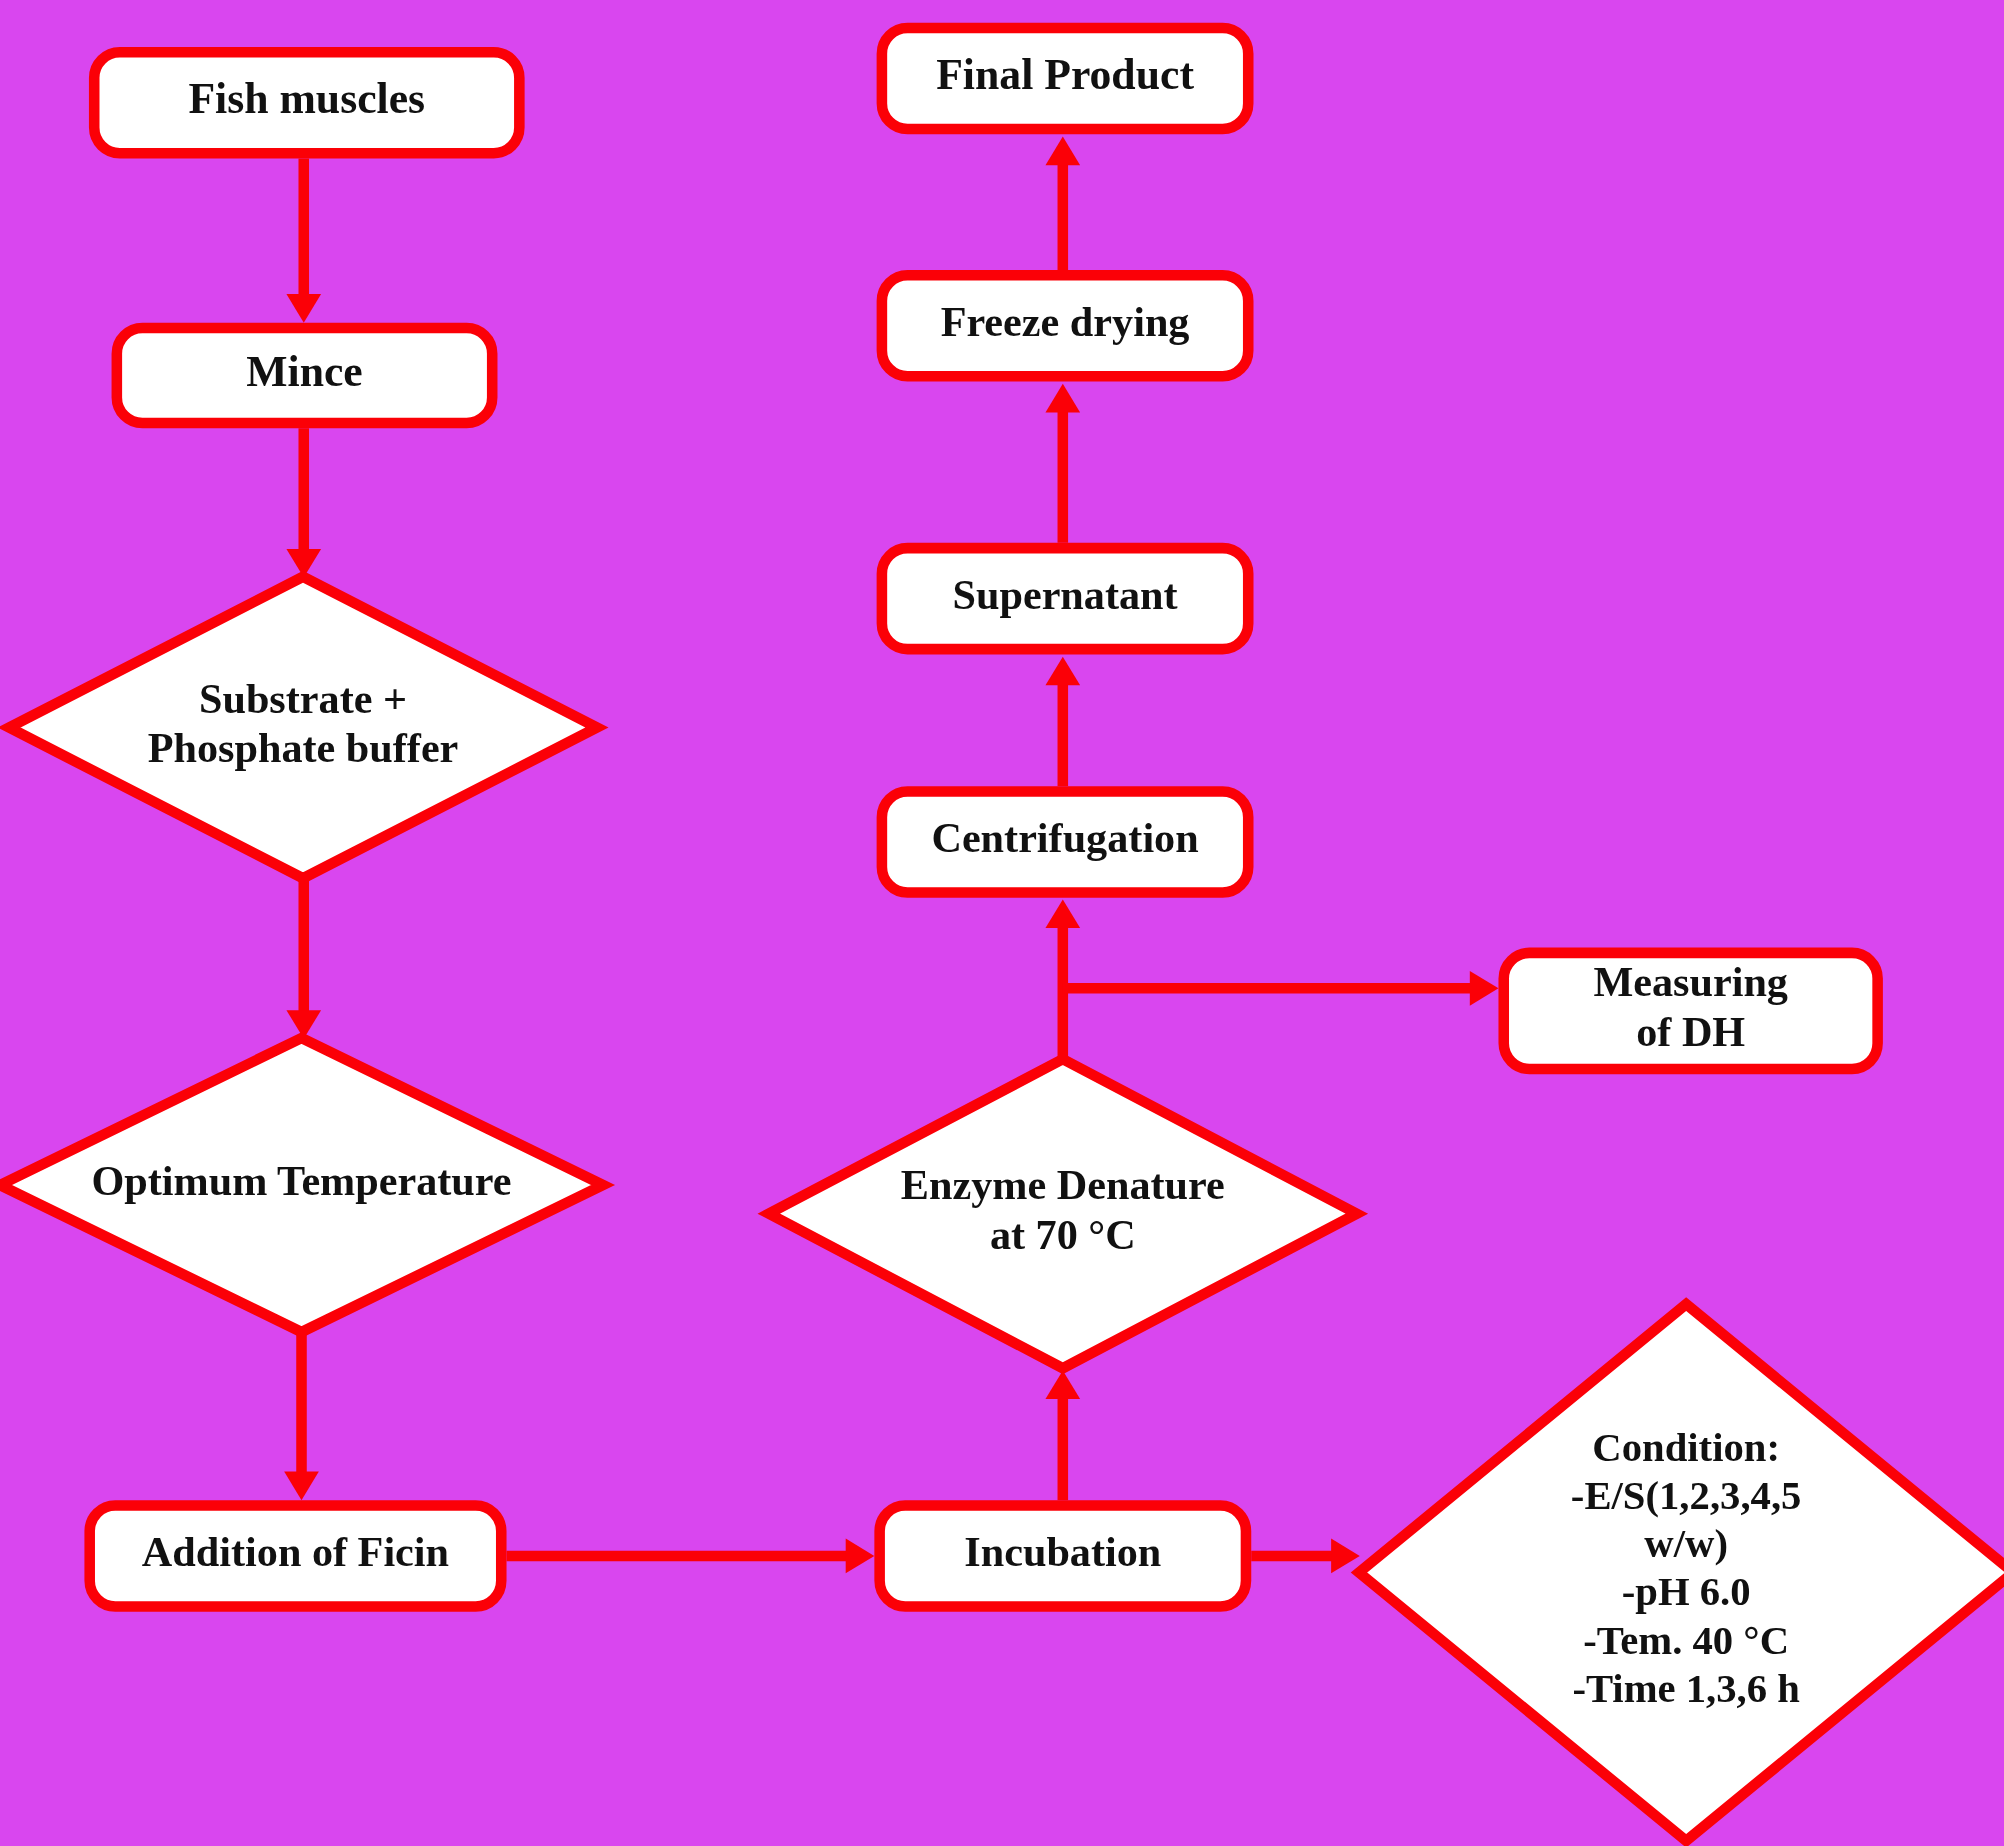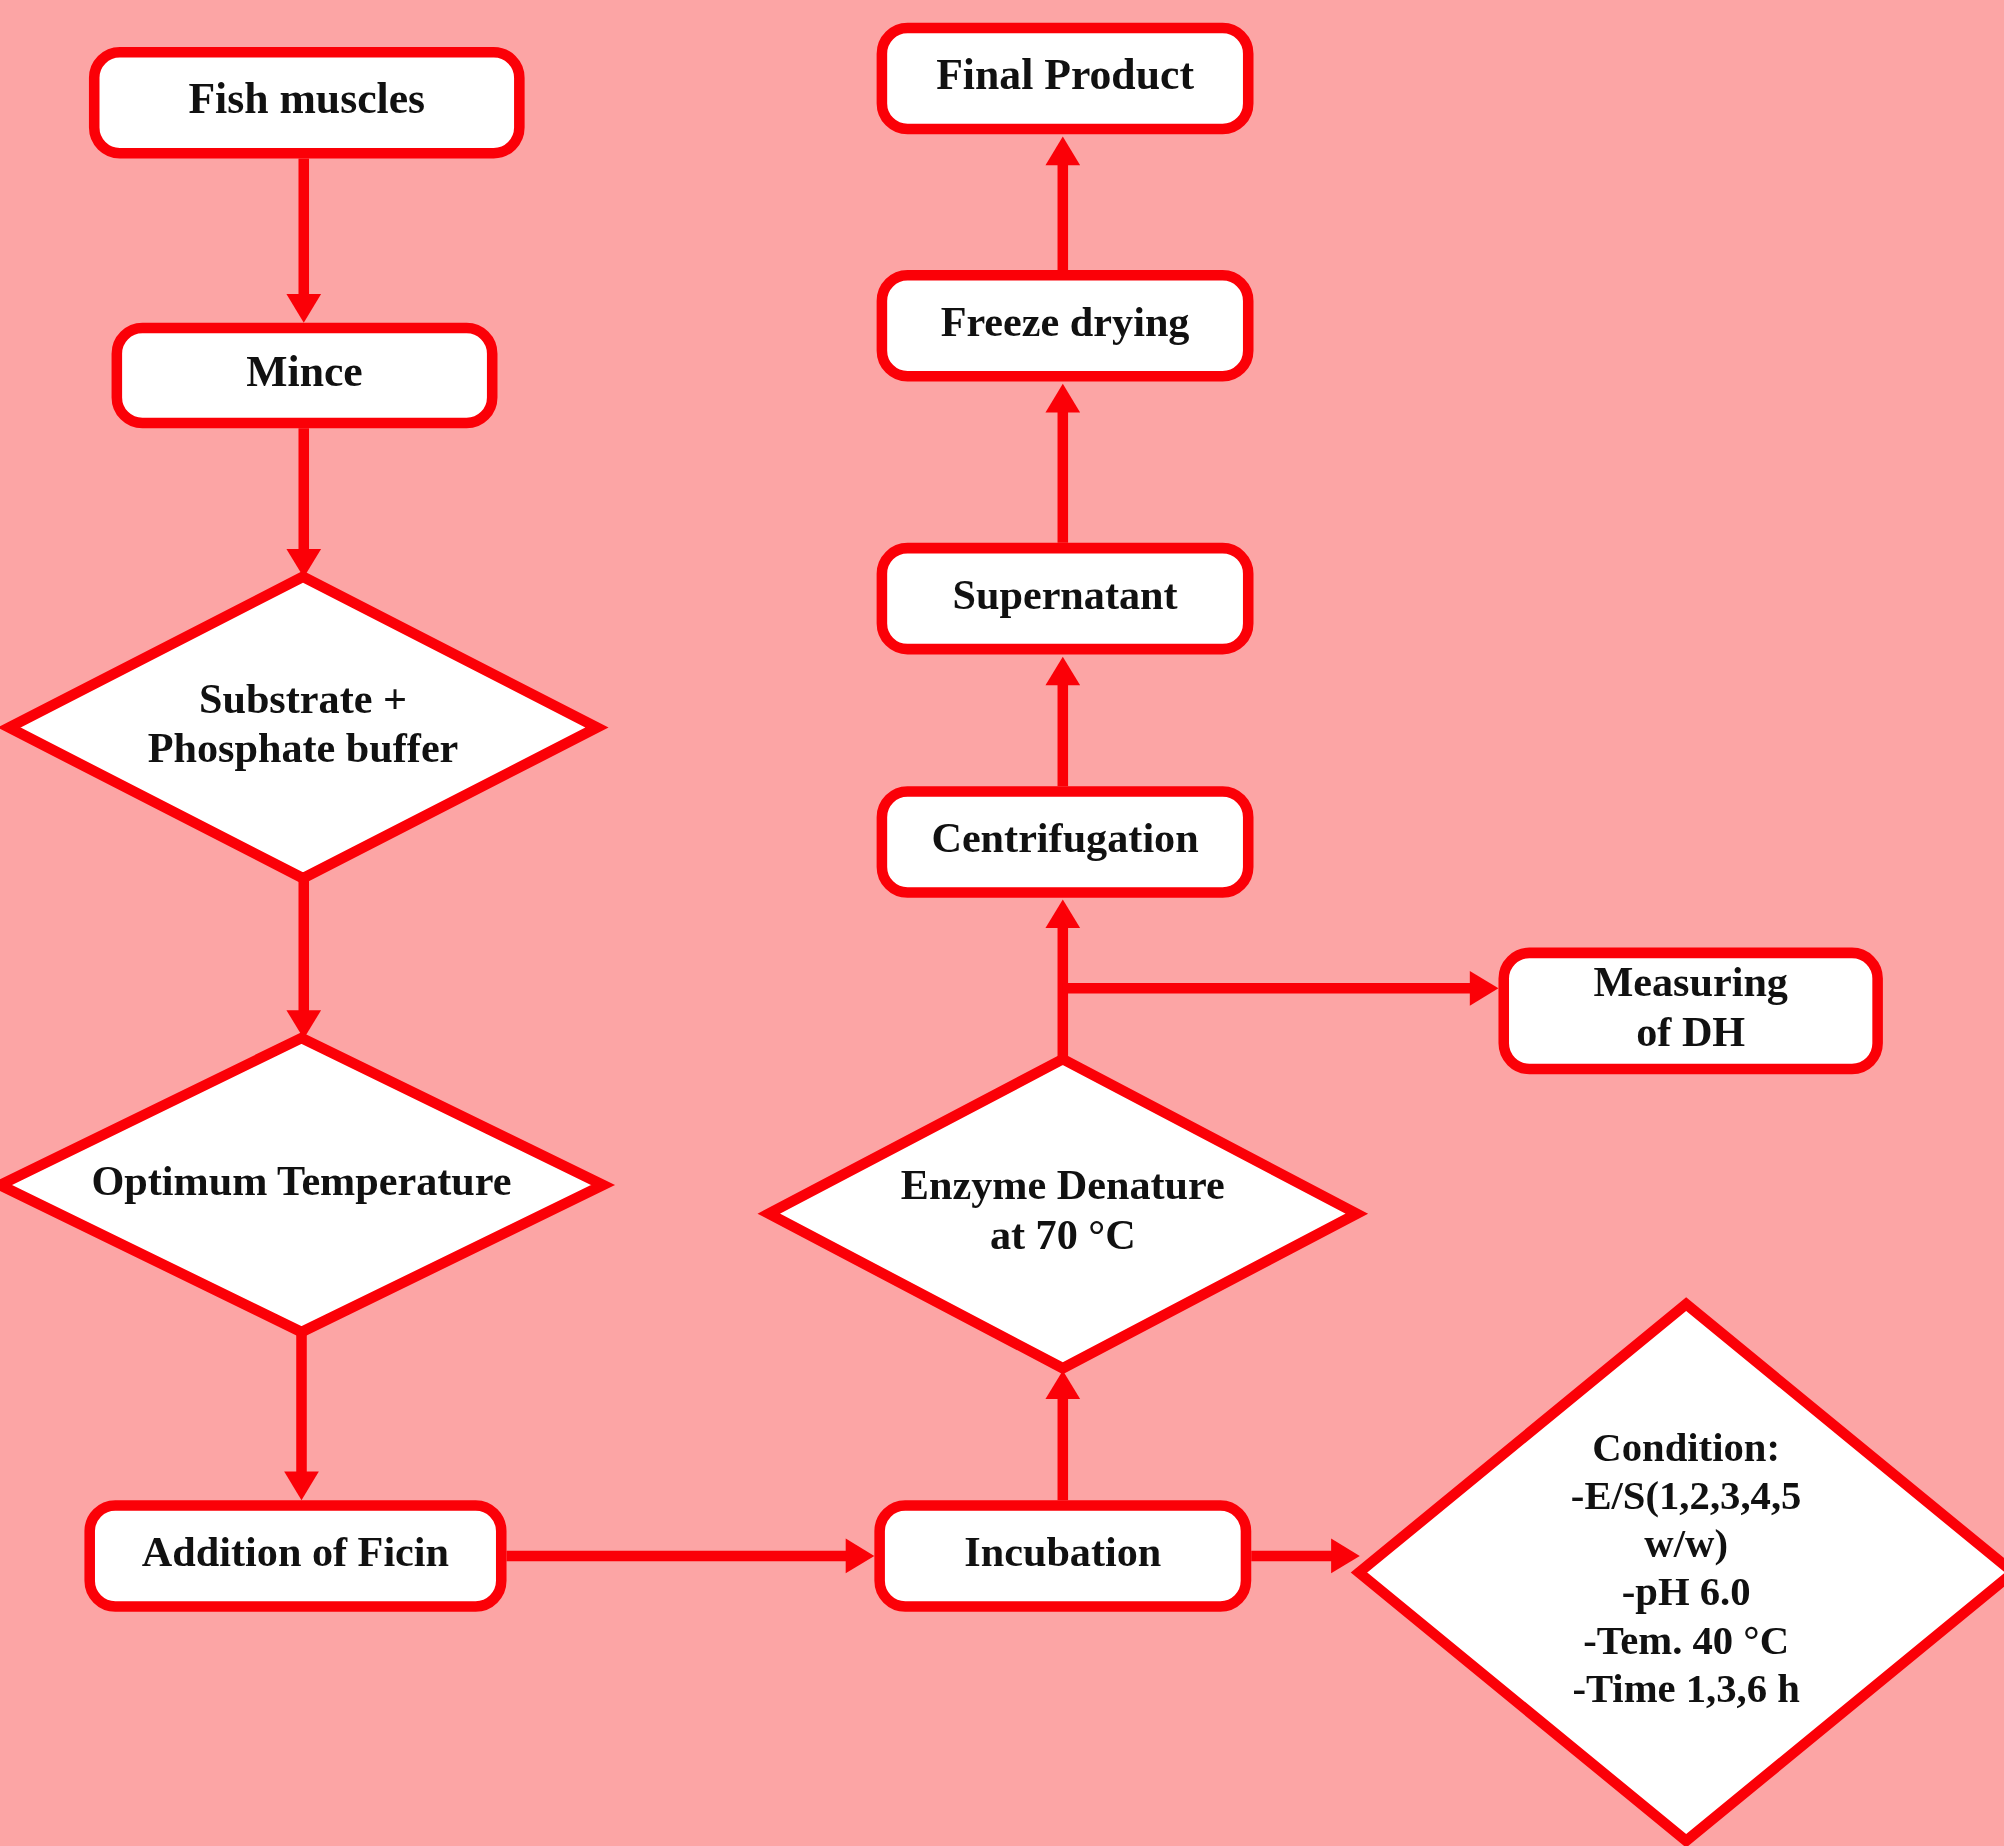--- a/index.html
+++ b/index.html
@@ -10,21 +10,21 @@
   body {
     width: 2005px;
     height: 1847px;
     font-family: "Liberation Serif", "DejaVu Serif", serif;
     overflow: hidden;
   }
   #flow-root {
     position: relative;
     width: 2005px;
     height: 1847px;
-    background: #fca5a5;
+    background: #d946ef;
   }
   svg#flow-svg {
     position: absolute;
     left: 0;
     top: 0;
     width: 2005px;
     height: 1847px;
     display: block;
   }
   .node-label {

